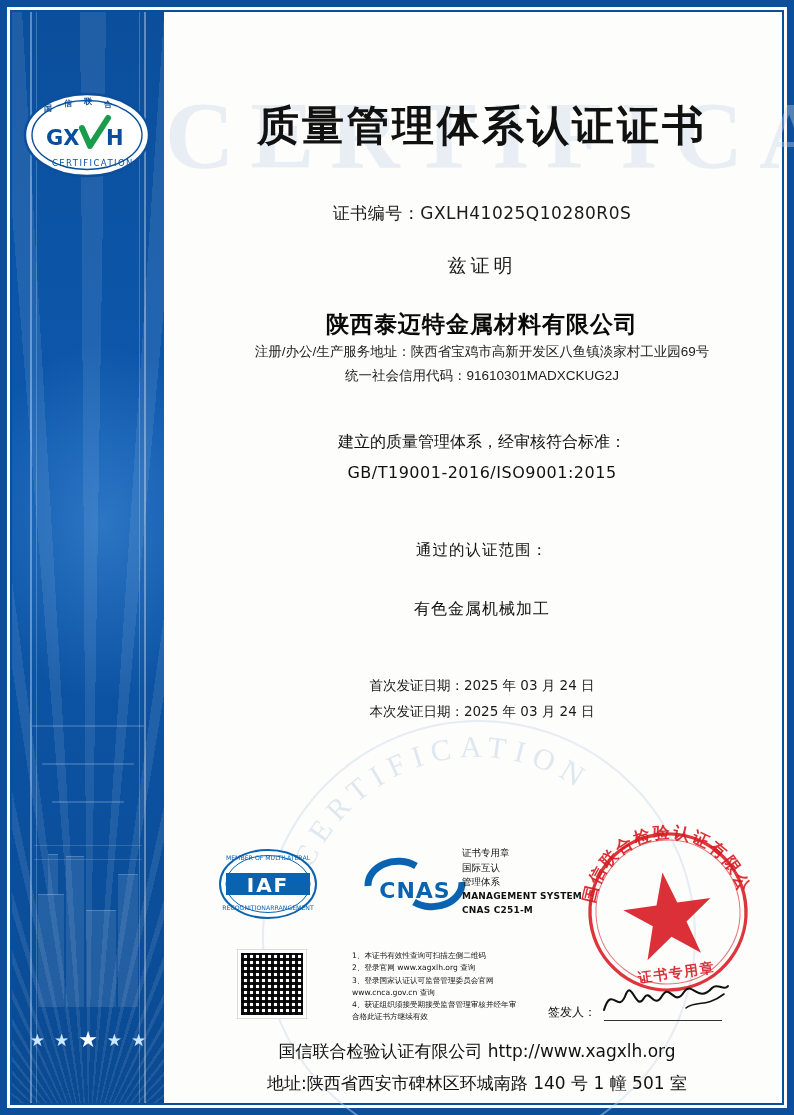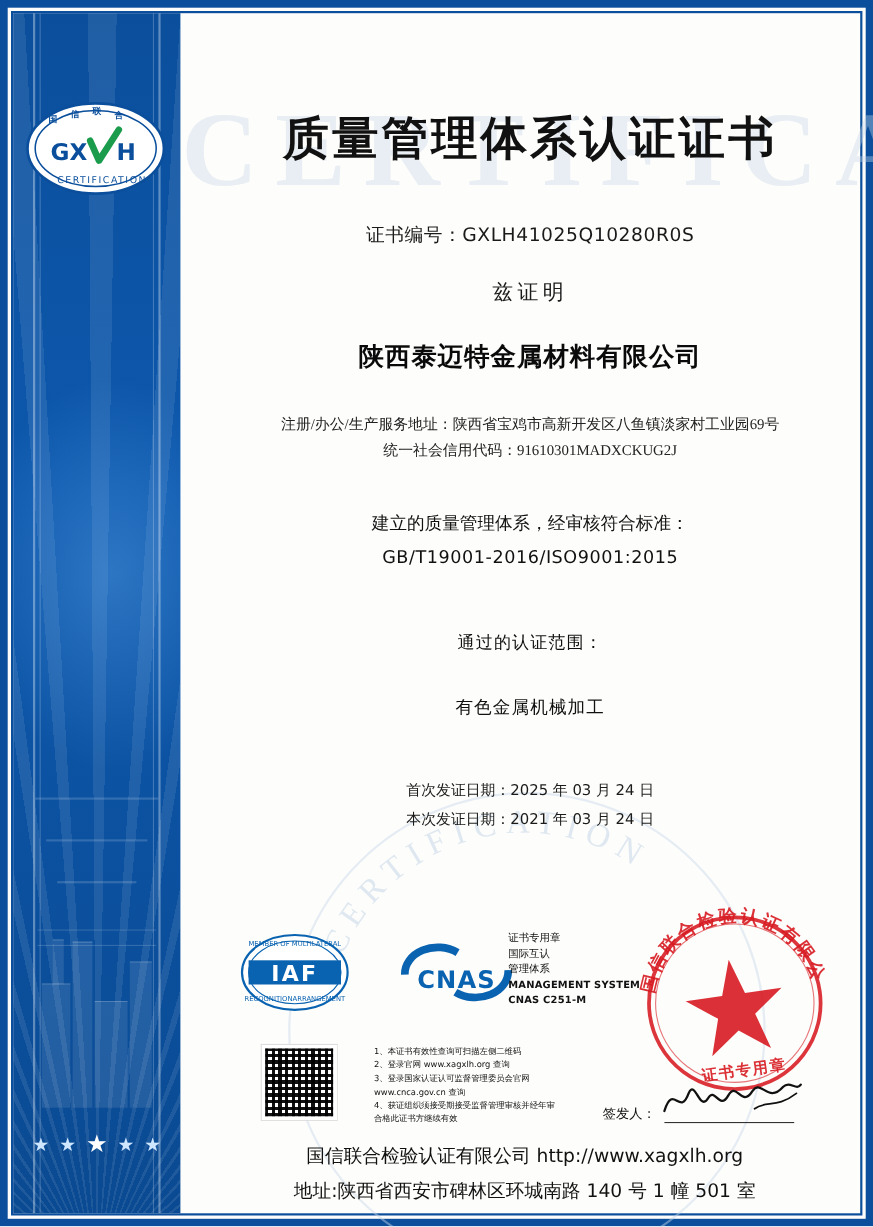--- a/index.html
+++ b/index.html
@@ -107,22 +107,22 @@
   }
   .hereby{
     margin-top:28px;font-size:19px;color:#1a1a1a;letter-spacing:4px;
     font-family:"DejaVu Sans",sans-serif;
   }
   .company{
     margin-top:30px;font-size:23px;font-weight:700;color:#0a0a0a;letter-spacing:1px;
     font-family:"DejaVu Sans",sans-serif;
   }
   .addr{
-    margin-top:34px;font-size:13.5px;color:#222;line-height:1.75;
-    font-family:Liberation Serif, serif;
+    font-size:13.5px;color:#222;line-height:1.75;
+    font-family:Liberation Sans, sans-serif;
   }
   .std-block{
     margin-top:40px;font-size:16px;color:#111;line-height:1.9;
     font-family:"DejaVu Sans",sans-serif;
   }
   .std-code{font-size:16px;letter-spacing:.5px;}
   .scope-title{
     margin-top:52px;font-size:15.5px;color:#111;letter-spacing:1px;
     font-family:"DejaVu Sans",sans-serif;
   }
@@ -157,21 +157,21 @@
   .qr{
     position:absolute;left:238px;top:950px;width:62px;height:62px;
     background:
       repeating-linear-gradient(0deg,#111 0 3px,#fff 3px 6px),
       repeating-linear-gradient(90deg,#111 0 3px,#fff 3px 6px);
     background-blend-mode:multiply;
     border:3px solid #fff;
     box-shadow:0 0 0 1px #ddd;
   }
   .notes{
-    position:absolute;left:340px;top:950px;width:190px;
+    position:absolute;left:352px;top:950px;width:190px;
     font-size:7.6px;color:#111;line-height:1.62;text-align:left;
     font-family:"DejaVu Sans",sans-serif;
   }
   .sign-label{
     position:absolute;left:548px;top:1004px;font-size:12px;color:#111;
     font-family:"DejaVu Sans",sans-serif;
   }
   .sign-line{
     position:absolute;left:604px;top:1020px;width:118px;height:1px;background:#333;
   }
@@ -273,21 +273,21 @@
     <div class="std-block">
       <div>建立的质量管理体系，经审核符合标准：</div>
       <div class="std-code">GB/T19001-2016/ISO9001:2015</div>
     </div>
 
     <div class="scope-title">通过的认证范围：</div>
     <div class="scope-value">有色金属机械加工</div>
 
     <div class="dates">
       <div>首次发证日期：2025 年 03 月 24 日</div>
-      <div>本次发证日期：2021 年 03 月 24 日</div>
+      <div>本次发证日期：2025 年 03 月 24 日</div>
     </div>
   </div>
 
   <div class="marks">
 
     <div class="iaf">
       <svg width="100" height="84" viewBox="0 0 100 84">
         <ellipse cx="50" cy="42" rx="48" ry="34" fill="#ffffff" stroke="#0a63b0" stroke-width="2"></ellipse>
         <ellipse cx="50" cy="42" rx="42" ry="28.5" fill="none" stroke="#0a63b0" stroke-width="1"></ellipse>
         <rect x="8" y="31" width="84" height="22" fill="#0a63b0"></rect>

